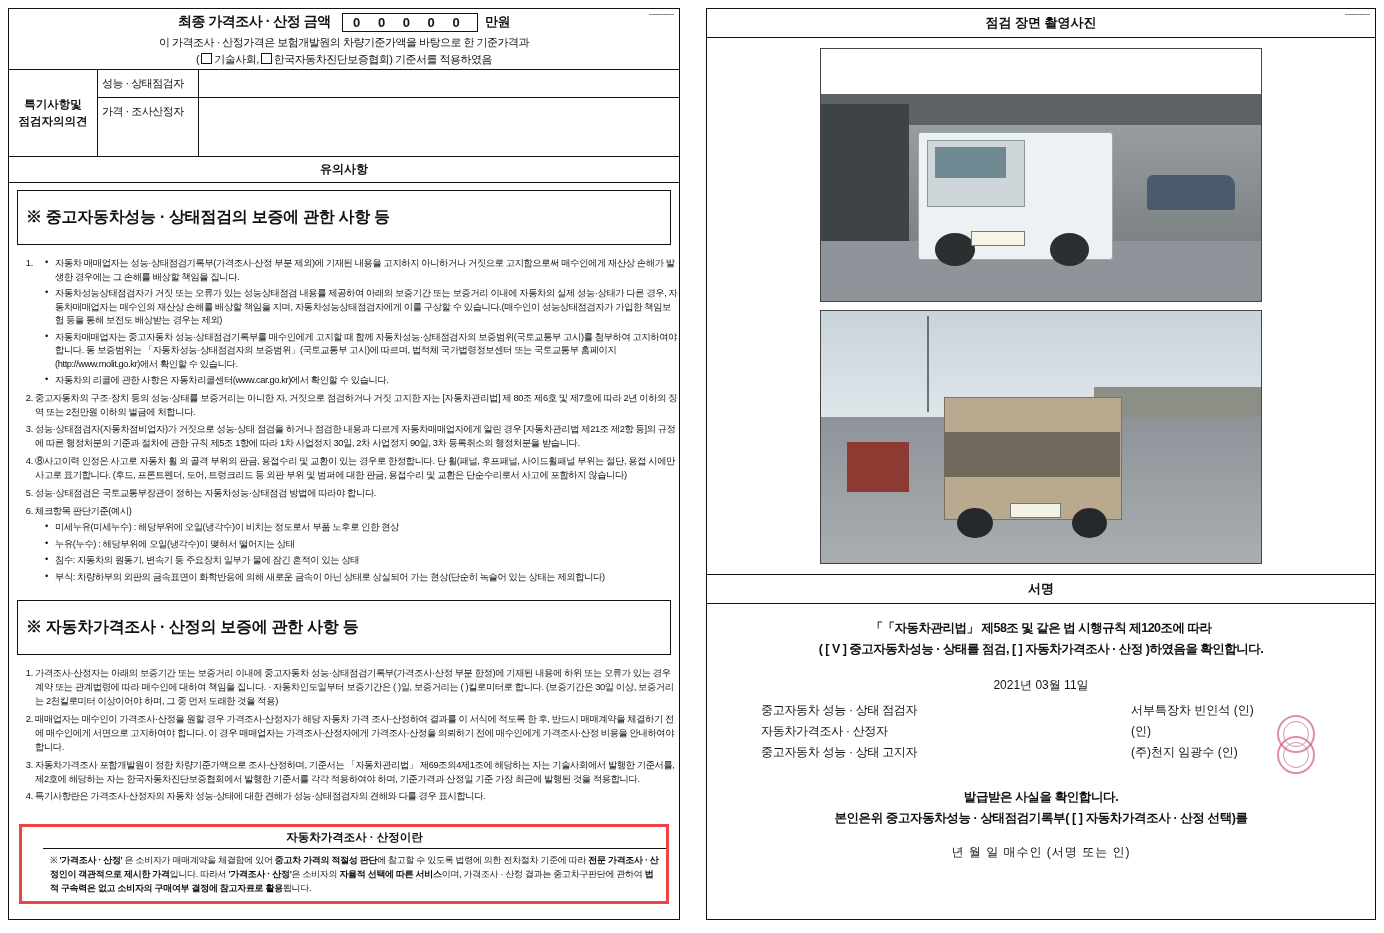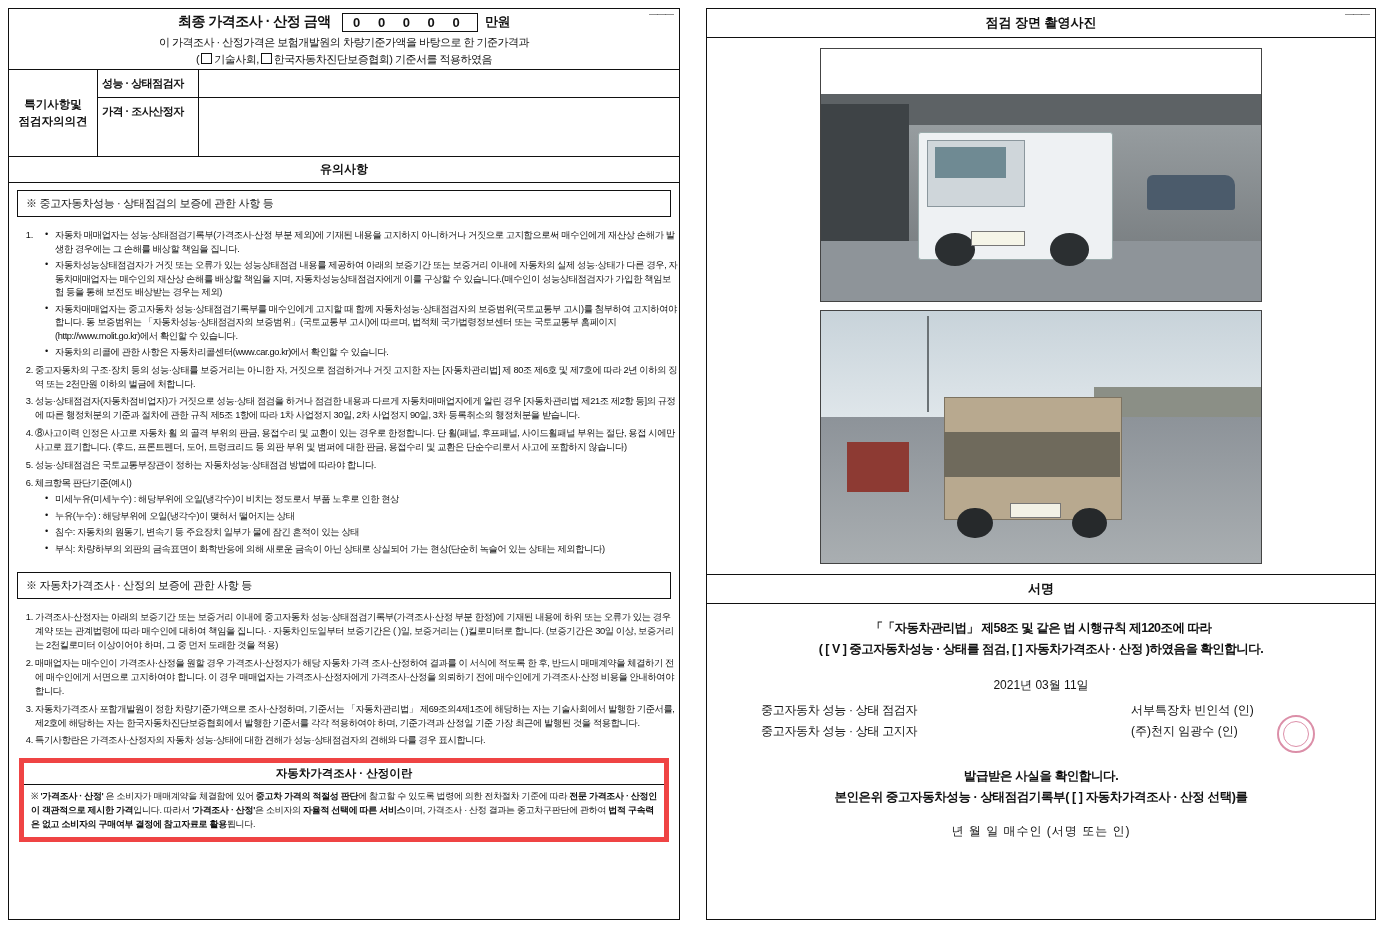--- a/index.html
+++ b/index.html
@@ -11,36 +11,36 @@
   .corner-dash{position:absolute;top:0;right:6px;font-size:9px;color:#555;letter-spacing:-1px;}
   .title-band{padding:4px 0 2px 0;text-align:center;}
   .t-main{font-size:14px;font-weight:bold;letter-spacing:-0.5px;}
   .amt-box{display:inline-block;border:1px solid #111;padding:1px 10px;margin-left:8px;font-size:13px;letter-spacing:7px;vertical-align:middle;}
   .amt-unit{font-size:13px;font-weight:bold;margin-left:4px;}
   .sub1{font-size:11px;margin-top:3px;letter-spacing:-0.5px;}
   .sub2{font-size:11px;margin-top:2px;letter-spacing:-0.5px;}
   .chk{display:inline-block;width:9px;height:9px;border:1px solid #111;vertical-align:-1px;margin:0 2px;}
   .specials{display:flex;border-top:1.5px solid #111;border-bottom:1.5px solid #111;}
   .sp-label{width:88px;display:flex;align-items:center;justify-content:center;text-align:center;font-size:11.5px;font-weight:bold;border-right:1px solid #111;line-height:1.5;}
-  .sp-body{flex:1;font-weight:bold;}
+  .sp-body{flex:1;}
   .sp-row{display:flex;border-bottom:1px solid #111;}
   .sp-row:last-child{border-bottom:none;}
   .sp-k{width:92px;font-size:11px;padding:6px 4px;border-right:1px solid #111;line-height:1.4;letter-spacing:-0.5px;}
   .sp-v{flex:1;font-size:11.5px;padding:6px 8px;line-height:1.45;letter-spacing:-0.3px;}
   .sp-v.h1{min-height:52px;}
   .sp-v.h2{min-height:46px;}
   .band{text-align:center;font-size:12px;font-weight:bold;padding:4px 0;border-bottom:1.5px solid #111;}
   .noteboxwrap{padding:7px 8px 4px 8px;}
-  .notebox{border:1px solid #111;padding:5px 8px;font-size:11px;font-weight:normal;letter-spacing:-0.3px;}
+  .notebox{border:1px solid #111;padding:16px 8px;font-size:16px;font-weight:bold;letter-spacing:-0.3px;}
   ol.main{margin:8px 0 0 0;padding-left:26px;font-size:9.3px;line-height:1.5;letter-spacing:-0.4px;}
   ol.main>li{margin-bottom:4px;}
   ul.sub{list-style:none;margin:2px 0 2px 0;padding-left:10px;}
   ul.sub>li{position:relative;padding-left:10px;margin-bottom:3px;line-height:1.45;}
   ul.sub>li:before{content:"•";position:absolute;left:0;top:-1px;}
-  .valuation{margin:10px 10px 0 10px;border:5px solid #ef4444;}
+  .valuation{margin:20px 10px 0 10px;border:3px solid #ef4444;padding-left:21px;}
   .valuation .vt{text-align:center;font-size:11.5px;font-weight:bold;padding:3px 0;border-bottom:1px solid #111;}
   .valuation .vb{padding:5px 7px;font-size:9px;line-height:1.55;letter-spacing:-0.3px;}
   .valuation .vb b{font-weight:bold;}
   
   .photo-title{text-align:center;font-size:13px;font-weight:bold;padding:5px 0;border-bottom:1.5px solid #111;}
   .photos{padding:10px 0 0 0;display:flex;flex-direction:column;align-items:center;gap:8px;}
   .ph{width:440px;height:252px;border:1px solid #444;position:relative;overflow:hidden;}
   .sign-title{text-align:center;font-size:13px;font-weight:bold;padding:5px 0;border-top:1.5px solid #111;border-bottom:1.5px solid #111;margin-top:10px;}
   .legal{text-align:center;font-size:12.5px;font-weight:bold;line-height:1.7;padding:14px 10px 6px 10px;letter-spacing:-0.5px;}
   .datetxt{text-align:center;font-size:12px;margin:10px 0 8px 0;}
@@ -208,20 +208,28 @@
 
     <div class="signrows">
       <div class="signrow">
         <div class="l">중고자동차 성능 · 상태 점검자</div>
         <div class="r">
           <span>서부특장차 빈인석</span>
           <span>(인)</span>
         </div>
       </div>
       <div class="signrow">
+        <div class="l">자동차가격조사 · 산정자</div>
+        <div class="r">
+          <span></span>
+          <span>(인)</span>
+          <span class="stamp"></span>
+        </div>
+      </div>
+      <div class="signrow">
         <div class="l">중고자동차 성능 · 상태 고지자</div>
         <div class="r">
           <span>(주)천지 임광수</span>
           <span>(인)</span>
           <span class="stamp"></span>
         </div>
       </div>
     </div>
 
     <div class="confirm">

